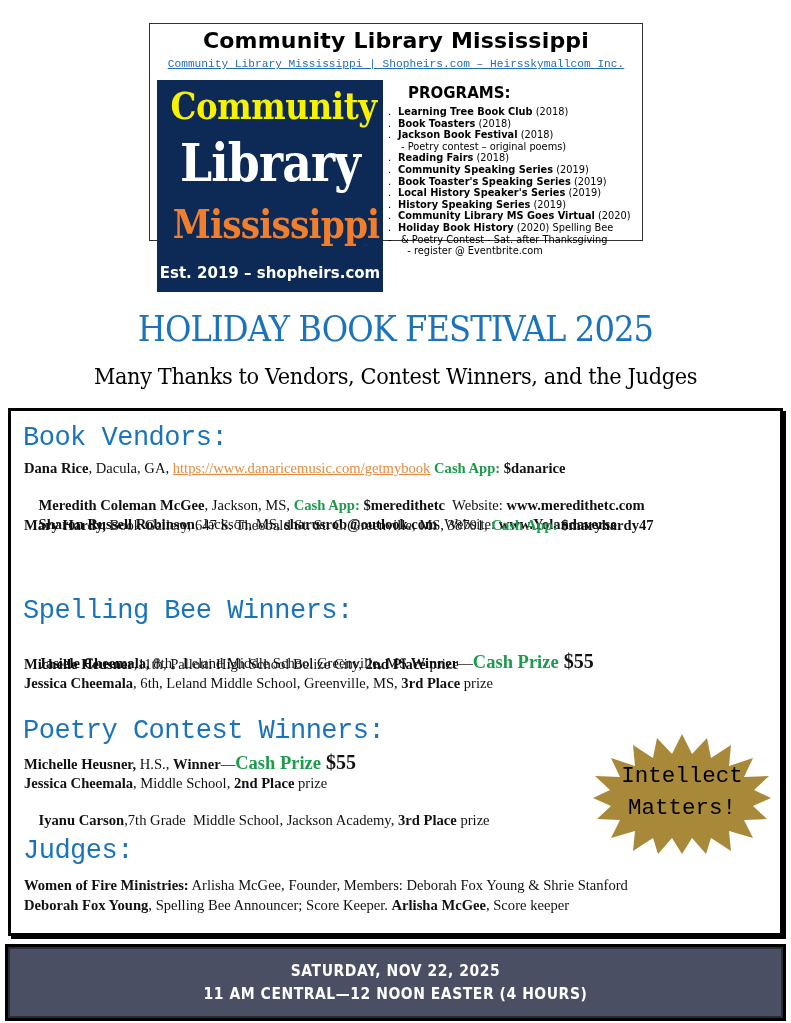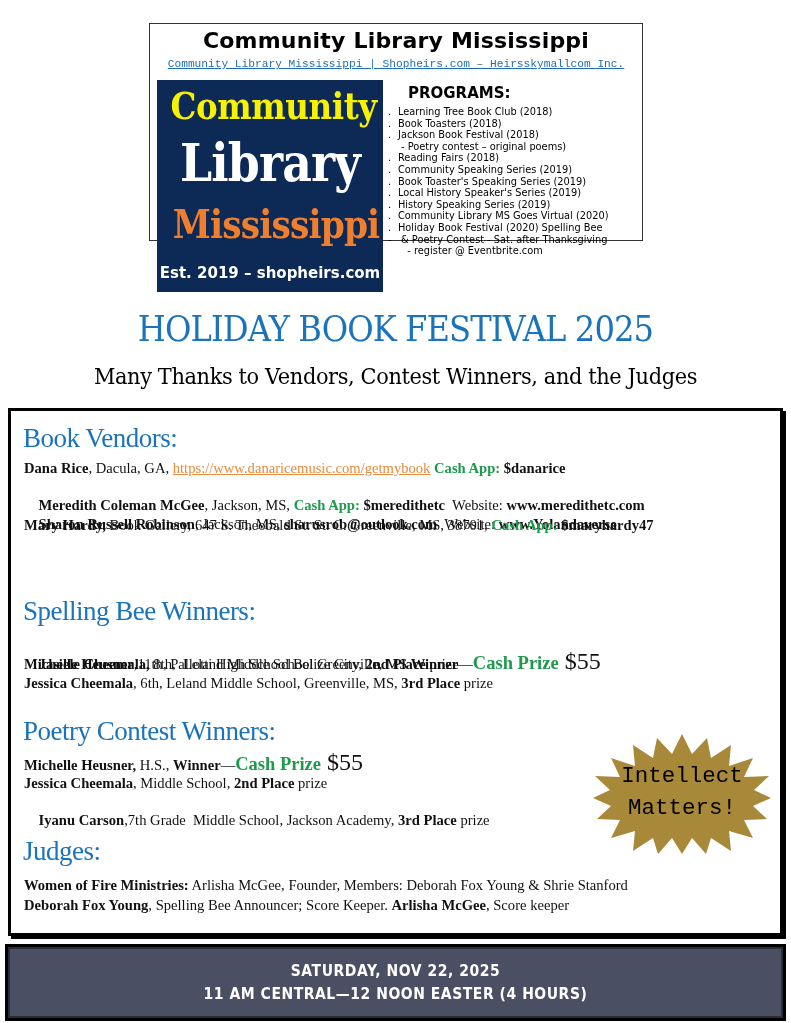--- a/index.html
+++ b/index.html
@@ -49,21 +49,21 @@
     position: absolute; left: 238px; top: 60px; width: 252px;
   }
   .programs-title {
     font-family: "DejaVu Sans", sans-serif; font-weight: bold; font-size: 15px;
     color: #000; margin-left: 20px; margin-bottom: 4px;
   }
   .program-item {
     font-family: "DejaVu Sans", sans-serif; font-size: 9.8px; line-height: 11.6px;
     color: #000; white-space: nowrap;
   }
-  .program-item .pname { font-weight: normal; }
+  .program-item .pname { font-weight: bold; }
   .program-item .bullet { display: inline-block; width: 10px; }
 
   
   .festival-title {
     position: absolute; left: 0; top: 309px; width: 100%; text-align: center;
     font-family: "DejaVu Serif", serif; font-size: 35px; color: #1b73bb;
     letter-spacing: -1px; transform: scaleX(0.92);
   }
   .festival-subtitle {
     position: absolute; left: 0; top: 364px; width: 100%; text-align: center;
@@ -72,31 +72,31 @@
   }
 
   
   .content-box {
     position: absolute; left: 8px; top: 408px; width: 775px; height: 528px;
     border: 3px solid #000; background: #fff;
     box-shadow: 3px 3px 0 #000;
   }
   .section-heading {
     position: absolute; left: 12px;
-    font-family: Liberation Serif, serif; color: #1b73bb; font-size: 27px;
+    font-family: Liberation Mono, monospace; color: #1b73bb; font-size: 27px;
     letter-spacing: -0.5px; white-space: nowrap;
   }
   .line {
     position: absolute; left: 13px; font-size: 14.6px; line-height: 18px;
     white-space: nowrap; color: #111;
   }
   .b { font-weight: bold; }
   .green { color: #1e9a4c; font-weight: bold; }
   .green-big { color: #1e9a4c; font-size: 18.5px; }
-  .big-bold { font-weight: normal; font-size: 24px; }
+  .big-bold { font-weight: bold; font-size: 20px; }
   .link { color: #e88a3c; text-decoration: underline; }
 
   .starburst {
     position: absolute; left: 582px; top: 323px; width: 178px; height: 120px;
   }
   .starburst svg { position: absolute; left: 0; top: 0; }
   .starburst-text {
     position: absolute; left: 0; top: 26px; width: 100%; text-align: center;
     font-family: Liberation Mono, monospace; font-size: 22.5px; line-height: 32px;
     color: #000000;
@@ -133,21 +133,21 @@
     <div class="program-item"><span class="bullet">.</span><span class="pname">Learning Tree Book Club</span><span> (2018)</span></div>
     <div class="program-item"><span class="bullet">.</span><span class="pname">Book Toasters</span><span> (2018)</span></div>
     <div class="program-item"><span class="bullet">.</span><span class="pname">Jackson Book Festival</span><span> (2018)</span></div>
     <div class="program-item"><span class="bullet"></span><span class="pname"></span><span> - Poetry contest – original poems)</span></div>
     <div class="program-item"><span class="bullet">.</span><span class="pname">Reading Fairs</span><span> (2018)</span></div>
     <div class="program-item"><span class="bullet">.</span><span class="pname">Community Speaking Series</span><span> (2019)</span></div>
     <div class="program-item"><span class="bullet">.</span><span class="pname">Book Toaster's Speaking Series</span><span> (2019)</span></div>
     <div class="program-item"><span class="bullet">.</span><span class="pname">Local History Speaker's Series</span><span> (2019)</span></div>
     <div class="program-item"><span class="bullet">.</span><span class="pname">History Speaking Series</span><span> (2019)</span></div>
     <div class="program-item"><span class="bullet">.</span><span class="pname">Community Library MS Goes Virtual</span><span> (2020)</span></div>
-    <div class="program-item"><span class="bullet">.</span><span class="pname">Holiday Book Festival</span><span> (2020) Spelling Bee</span></div>
+    <div class="program-item"><span class="bullet">.</span><span class="pname">Holiday Book History</span><span> (2020) Spelling Bee</span></div>
     <div class="program-item"><span class="bullet">-</span><span class="pname"></span><span> &amp; Poetry Contest - Sat. after Thanksgiving</span></div>
     <div class="program-item" style="white-space:pre"><span class="bullet"></span><span class="pname"></span><span>   - register @ Eventbrite.com</span></div>
   </div>
 </div>
 
 <div class="festival-title">HOLIDAY BOOK FESTIVAL 2025</div>
 <div class="festival-subtitle">Many Thanks to Vendors, Contest Winners, and the Judges</div>
 
 <div class="content-box">
 

